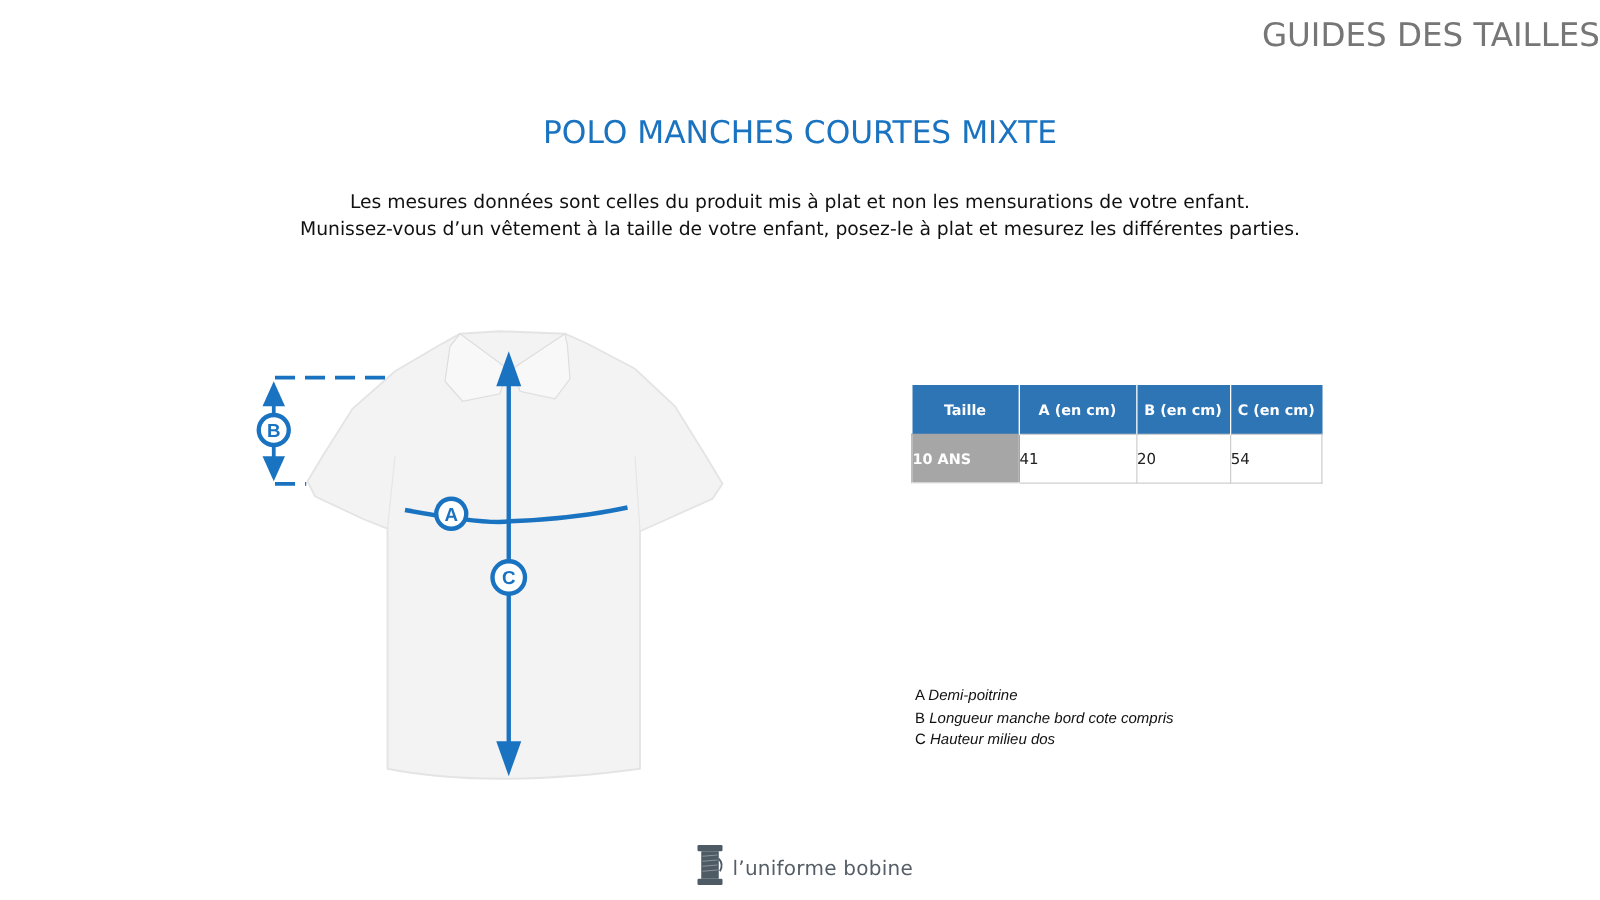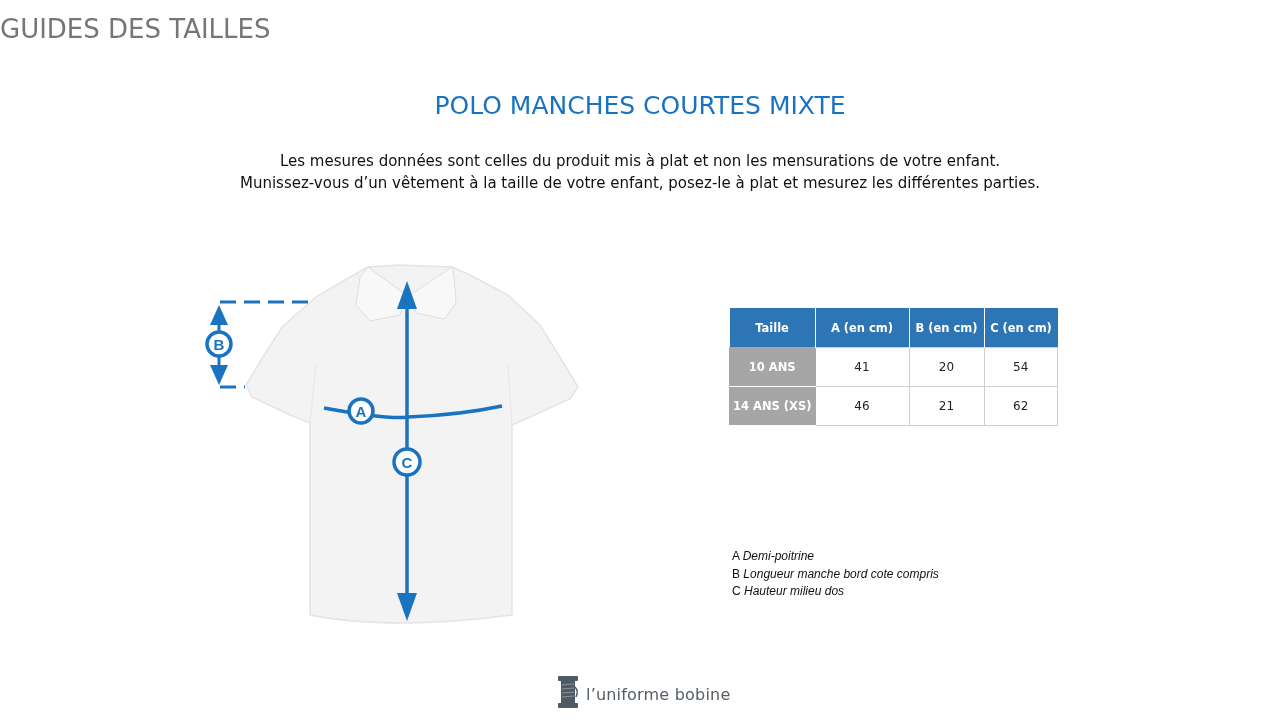--- a/index.html
+++ b/index.html
@@ -1,21 +1,21 @@
 <!DOCTYPE html>
 <html><head>
 <meta charset="utf-8">
 <style>
   html, body { margin: 0; padding: 0; }
   body {
     width: 1280px; height: 720px; background: #ffffff; position: relative; overflow: hidden;
     font-family: "Liberation Sans", sans-serif;
   }
   .title {
-    position: absolute; top: 14px; left: 0; width: 1280px; text-align: left;
+    position: absolute; top: 14px; left: 0; width: 1280px; text-align: right;
     font-family: "DejaVu Sans", sans-serif; font-size: 26px; color: #767676; letter-spacing: 0px;
   }
   .subtitle {
     position: absolute; top: 91px; left: 0; width: 1280px; text-align: center;
     font-family: "DejaVu Sans", sans-serif; font-size: 25px; color: #1a73c0;
   }
   .intro {
     position: absolute; top: 150px; left: 0; width: 1280px; text-align: center;
     font-family: "DejaVu Sans", sans-serif; font-size: 15px; color: #111; line-height: 22px;
   }
@@ -23,21 +23,21 @@
   table.sizes {
     position: absolute; left: 729px; top: 308px; border-collapse: collapse;
     font-family: "DejaVu Sans", sans-serif; font-size: 12px;
   }
   table.sizes th {
     background: #2e75b6; color: #fff; font-weight: bold; height: 39px; padding: 0;
     border-right: 1px solid #ffffff; font-size: 11.5px;
   }
   table.sizes th:last-child { border-right: none; }
   table.sizes td {
-    height: 38px; text-align: center; border: 1px solid #cfcfcf; color: #222; padding: 0;
+    height: 38px; border: 1px solid #cfcfcf; color: #222; padding: 0;
   }
   table.sizes td.size-label {
     background: #a6a6a6; color: #fff; font-weight: bold; border: 1px solid #a6a6a6;
     border-bottom: 1px solid #ffffff; font-size: 11.5px;
   }
   .legend {
     position: absolute; left: 732px; top: 548px; font-size: 12px; color: #111; line-height: 17.5px;
   }
   .legend em { font-style: italic; }
   .logo { position: absolute; left: 556px; top: 676px; height: 36px; display: flex; align-items: center; }
@@ -101,26 +101,20 @@
       <th style="width:73px">C (en cm)</th>
     </tr>
   </thead>
   <tbody>
     <tr>
       <td class="size-label">10 ANS</td>
       <td>41</td>
       <td>20</td>
       <td>54</td>
     </tr>
-    <tr>
-      <td class="size-label">14 ANS (XS)</td>
-      <td>46</td>
-      <td>21</td>
-      <td>62</td>
-    </tr>
   </tbody>
 </table>
 
 <div class="legend">
   <div>
     <span>A</span>
     <em>Demi-poitrine</em>
   </div>
   <div>
     <span>B</span>

